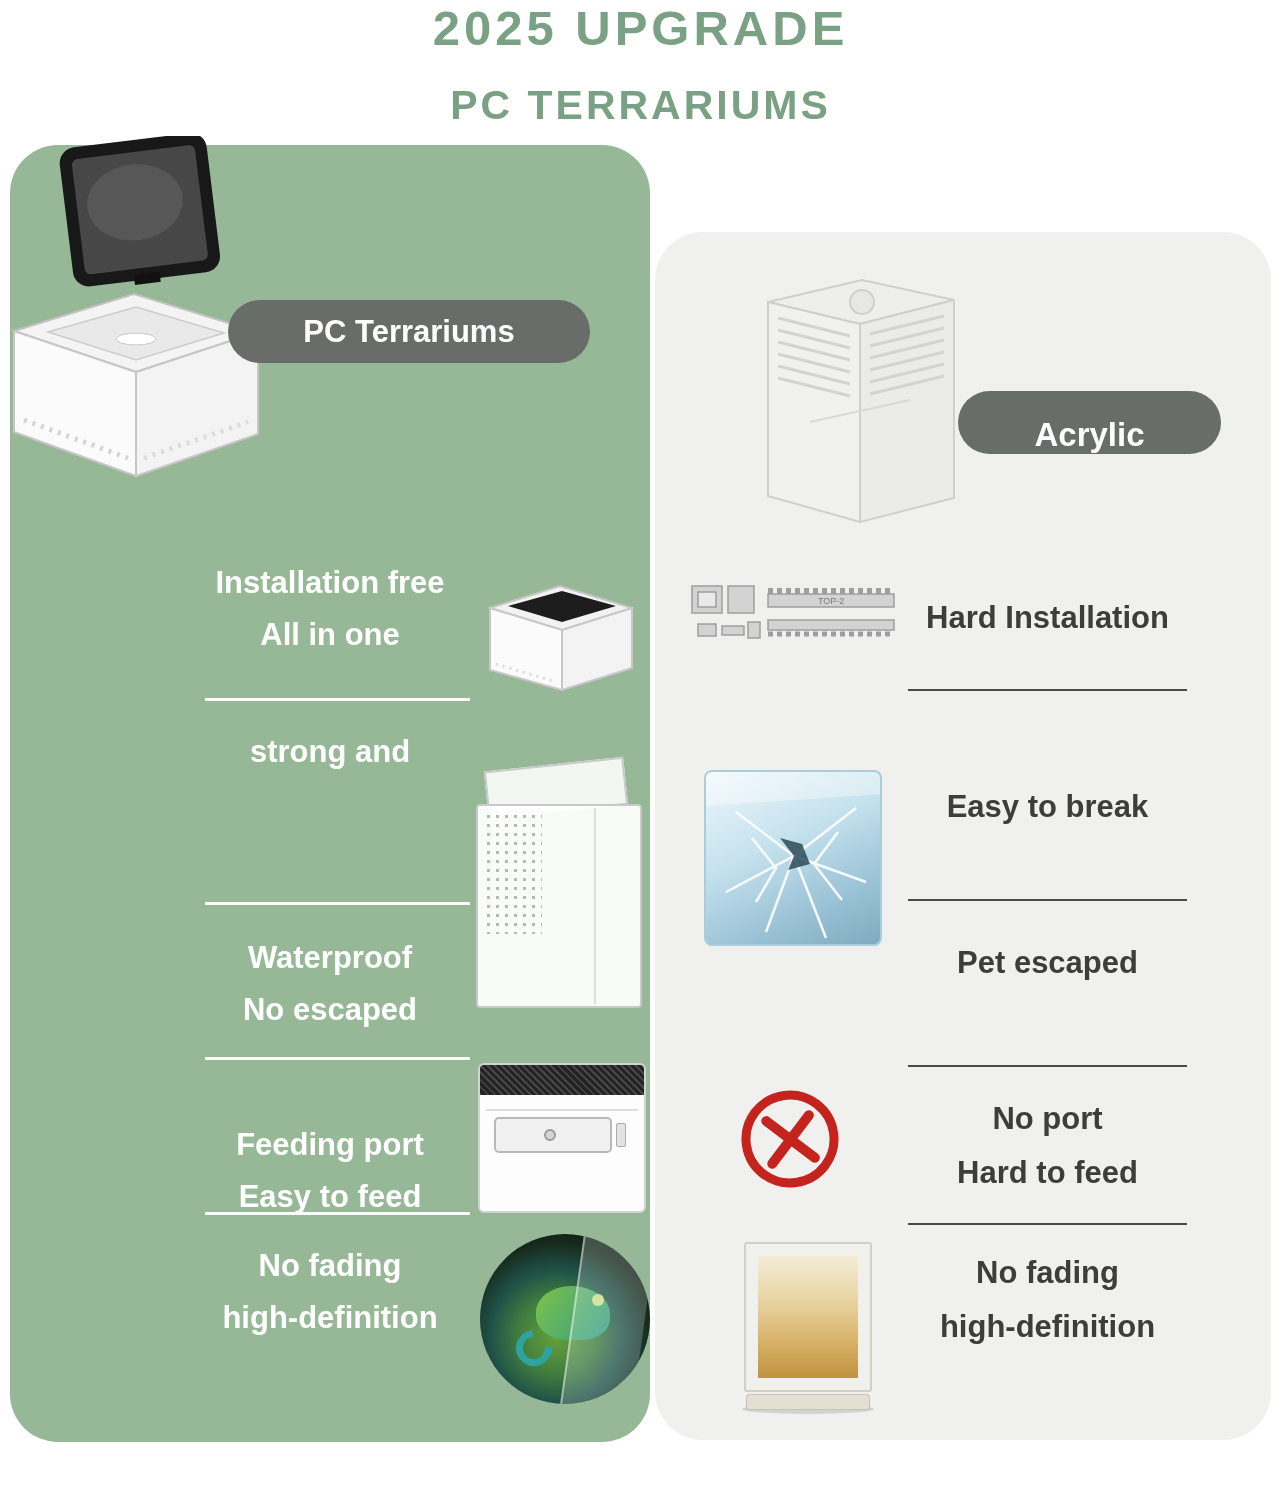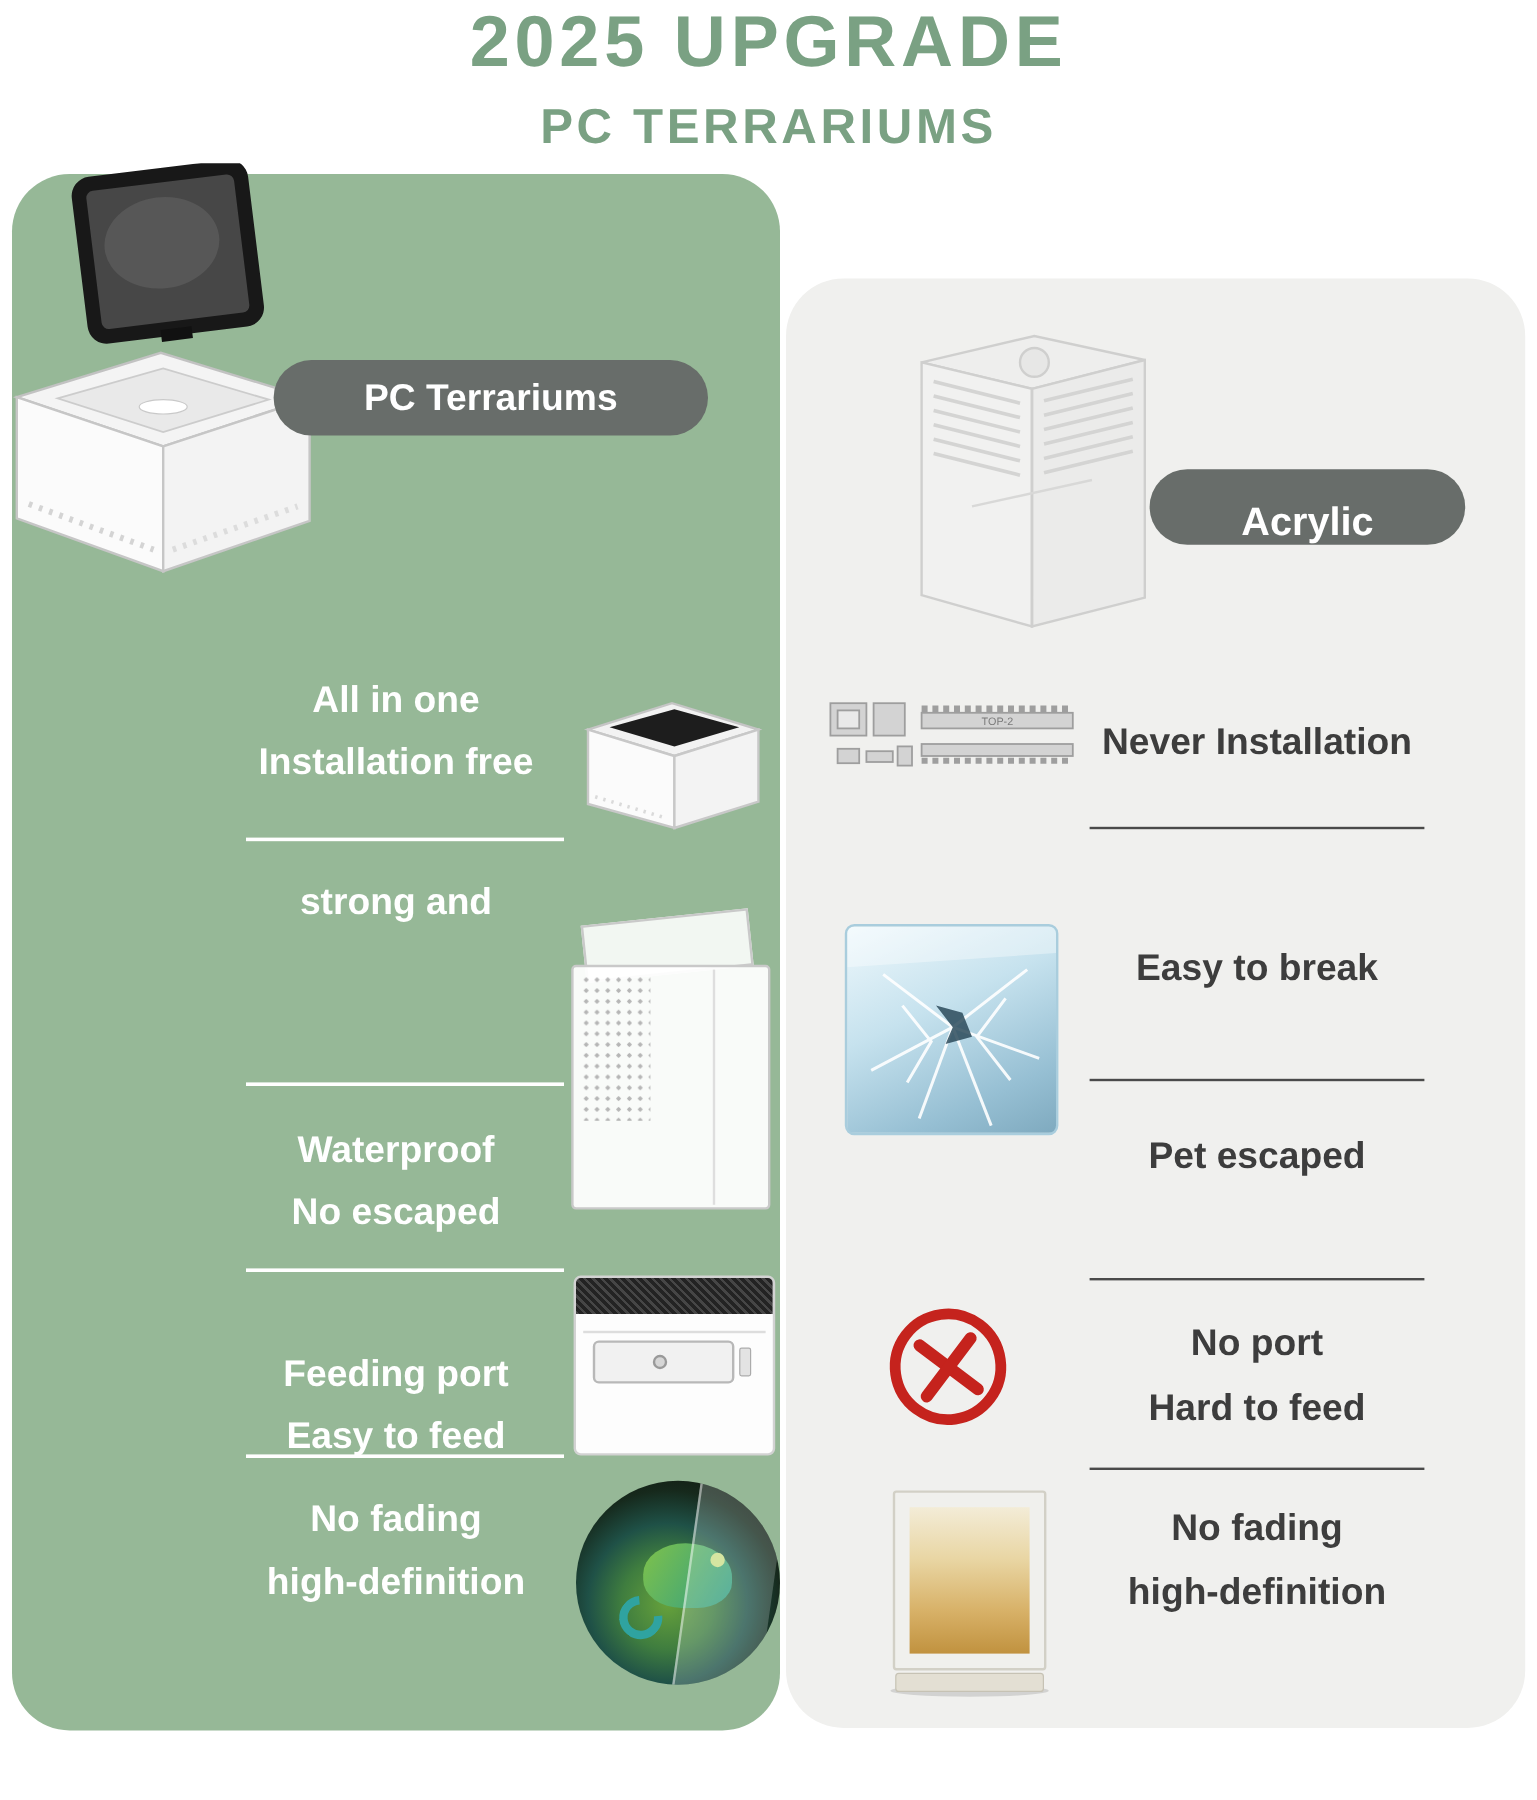--- a/index.html
+++ b/index.html
@@ -2,21 +2,21 @@
 <html><head>
 <meta charset="utf-8">
 <style>
   * { margin:0; padding:0; box-sizing:border-box; }
   html,body { background:#ffffff; }
   body { font-family:"Liberation Sans", sans-serif; }
   .page { position:relative; width:1281px; height:1500px; background:#ffffff; overflow:hidden; margin:0 auto; }
 
   
   .hdr-title { position:absolute; top:0; left:0; width:100%; text-align:center;
-    font-size:60px; font-weight:700; color:#7aa183; letter-spacing:4px; }
+    font-size:49px; font-weight:700; color:#7aa183; letter-spacing:4px; }
   .hdr-sub { position:absolute; top:82px; left:0; width:100%; text-align:center;
     font-size:41px; font-weight:700; color:#7aa183; letter-spacing:3px; }
 
   
   .panel-left { position:absolute; left:10px; top:145px; width:640px; height:1297px;
     background:#96b897; border-radius:48px; }
   .panel-right { position:absolute; left:655px; top:232px; width:616px; height:1208px;
     background:#f0f0ee; border-radius:48px; }
 
   
@@ -138,22 +138,22 @@
   </svg>
 
   <div class="pill pill-left">
     <span>PC Terrariums</span>
   </div>
   <div class="pill pill-right">
     <span>Acrylic</span>
   </div>
 
   <div class="feat feat-l" style="top:557px;">
+    <div>Installation free</div>
     <div>All in one</div>
-    <div>Installation free</div>
   </div>
   <div class="uline-l" style="top:698px;"></div>
 
   <div class="feat feat-l" style="top:726px;">
     <div>strong and</div>
   </div>
   <div class="uline-l" style="top:902px;"></div>
 
   <div class="feat feat-l" style="top:932px;">
     <div>Waterproof</div>
@@ -196,21 +196,21 @@
   </div>
 
   <div class="img-abs cham">
     <div class="bodyblob"></div>
     <div class="tail"></div>
     <div class="eye"></div>
     <div class="glass"></div>
   </div>
 
   <div class="feat feat-r" style="top:591px;">
-    <div>Never Installation</div>
+    <div>Hard Installation</div>
   </div>
   <div class="uline-r" style="top:689px;"></div>
 
   <div class="feat feat-r" style="top:780px;">
     <div>Easy to break</div>
   </div>
   <div class="uline-r" style="top:899px;"></div>
 
   <div class="feat feat-r" style="top:936px;">
     <div>Pet escaped</div>

